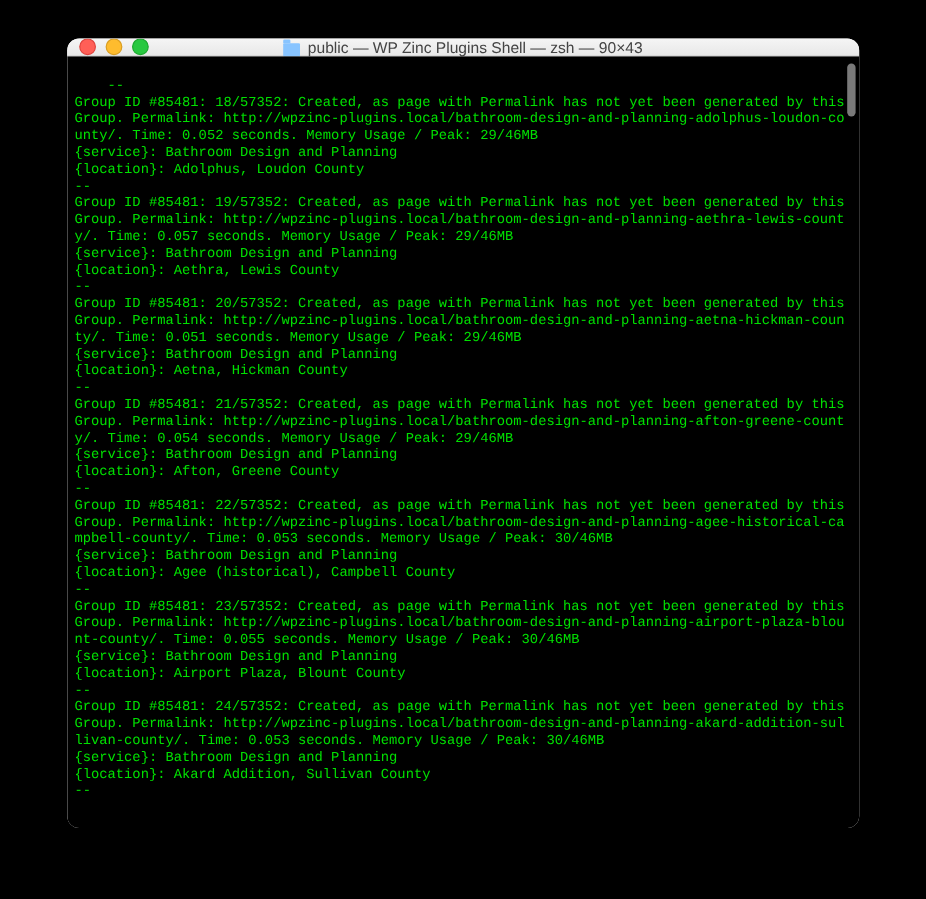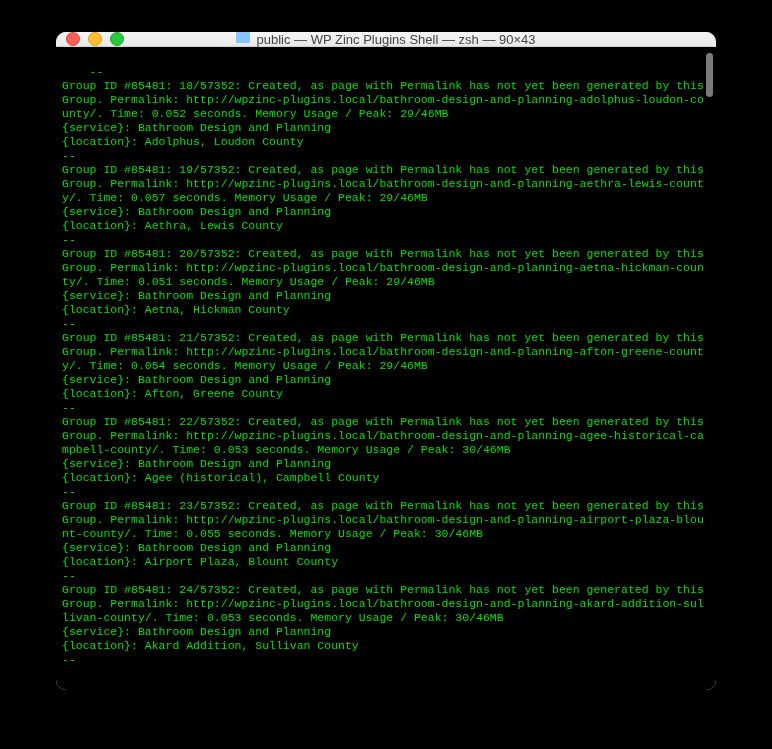--- a/index.html
+++ b/index.html
@@ -46,21 +46,21 @@
   .min   { background: #febc2e; border:1px solid #d99e22;}
   .max   { background: #28c840; border:1px solid #1da82f;}
   .title {
     position:absolute;
     left:0; right:0;
     text-align:center;
     font-size:13px;
     color:#444;
     pointer-events:none;
     display:flex;
-    align-items:flex-start;
+    align-items:flex-end;
     justify-content:center;
     gap:6px;
   }
   .folder-icon {
     width:14px; height:11px;
     display:inline-block;
     background:#88c4ff;
     border-radius:1px;
     position:relative;
   }

